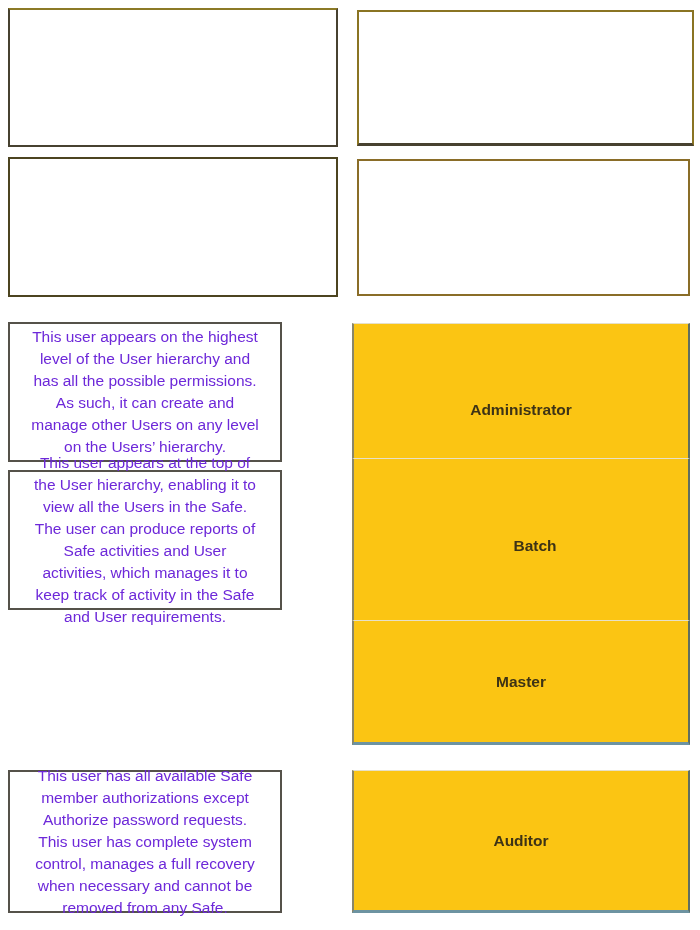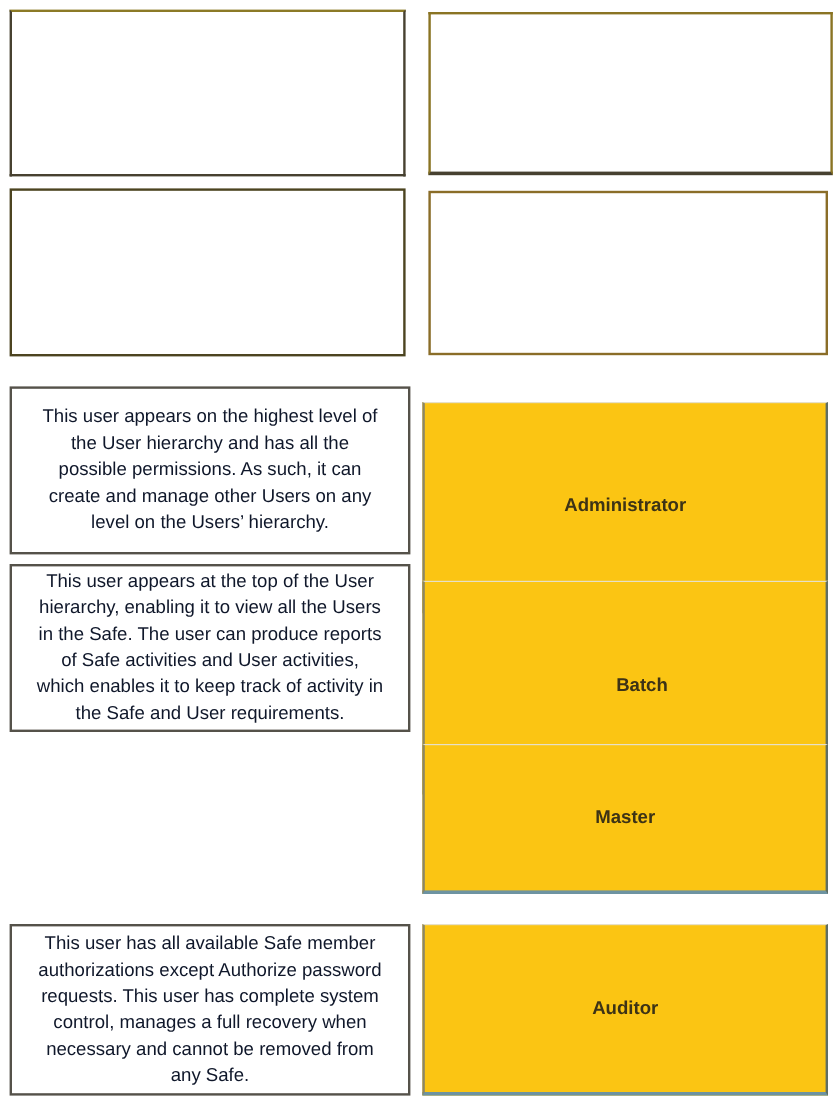--- a/index.html
+++ b/index.html
@@ -26,28 +26,28 @@
     left: 8px; top: 157px; width: 330px; height: 140px;
     border: 2px solid #4c4420;
   }
   .drop-d {
     left: 357px; top: 159px; width: 333px; height: 137px;
     border: 2px solid #8a6d28;
   }
 
   
   .desc {
-    left: 8px; width: 334px;
+    left: 8px; width: 274px;
     border: 2px solid #55524a;
     display: flex; align-items: center; justify-content: center;
     padding: 8px 20px;
     text-align: center;
     font-size: 15.5px;
     line-height: 1.42;
-    color: #0f172a;
+    color: #6d28d9;
   }
   .desc-1 { top: 322px; height: 140px; }
   .desc-2 { top: 470px; height: 140px; }
   .desc-3 { top: 622px; height: 140px; }
   .desc-4 { top: 770px; height: 143px; }
 
   
   .answer {
     left: 352px; width: 338px;
     background: #fbc513;
@@ -55,39 +55,39 @@
     border-left: 2px solid #8a8668;
     border-right: 2px solid #5f6e62;
     border-bottom: 3px solid #6d93a1;
     display: flex; align-items: center; justify-content: center;
     text-align: center;
     font-size: 15.5px;
     font-weight: 600;
     color: #3d3316;
     cursor: grab;
   }
-  .ans-1 { top: 335px; height: 176px; }
-  .ans-2 { top: 484px; height: 178px; padding-left: 28px; }
+  .ans-1 { top: 323px; height: 176px; }
+  .ans-2 { top: 458px; height: 178px; padding-left: 28px; }
   .ans-3 { top: 620px; height: 125px; }
   .ans-4 { top: 770px; height: 143px; }
 </style>
 </head>
 <body>
 
 <div class="canvas">
 
   <div class="box drop-a"></div>
   <div class="box drop-b"></div>
   <div class="box drop-c"></div>
   <div class="box drop-d"></div>
 
   <div class="box desc desc-1">This user appears on the highest level of the User hierarchy and has all the possible permissions. As such, it can create and manage other Users on any level on the Users’ hierarchy.</div>
   <div class="box answer ans-1">Administrator</div>
 
-  <div class="box desc desc-2">This user appears at the top of the User hierarchy, enabling it to view all the Users in the Safe. The user can produce reports of Safe activities and User activities, which enables it to keep track of activity in the Safe and User requirements.</div>
+  <div class="box desc desc-2">This user appears at the top of the User hierarchy, enabling it to view all the Users in the Safe. The user can produce reports of Safe activities and User activities, which manages it to keep track of activity in the Safe and User requirements.</div>
   <div class="box answer ans-2">Batch</div>
 
   <div class="box answer ans-3">Master</div>
 
   <div class="box answer ans-4">Auditor</div>
   <div class="box desc desc-4">This user has all available Safe member authorizations except Authorize password requests. This user has complete system control, manages a full recovery when necessary and cannot be removed from any Safe.</div>
 
 </div>
 
 </body></html>

